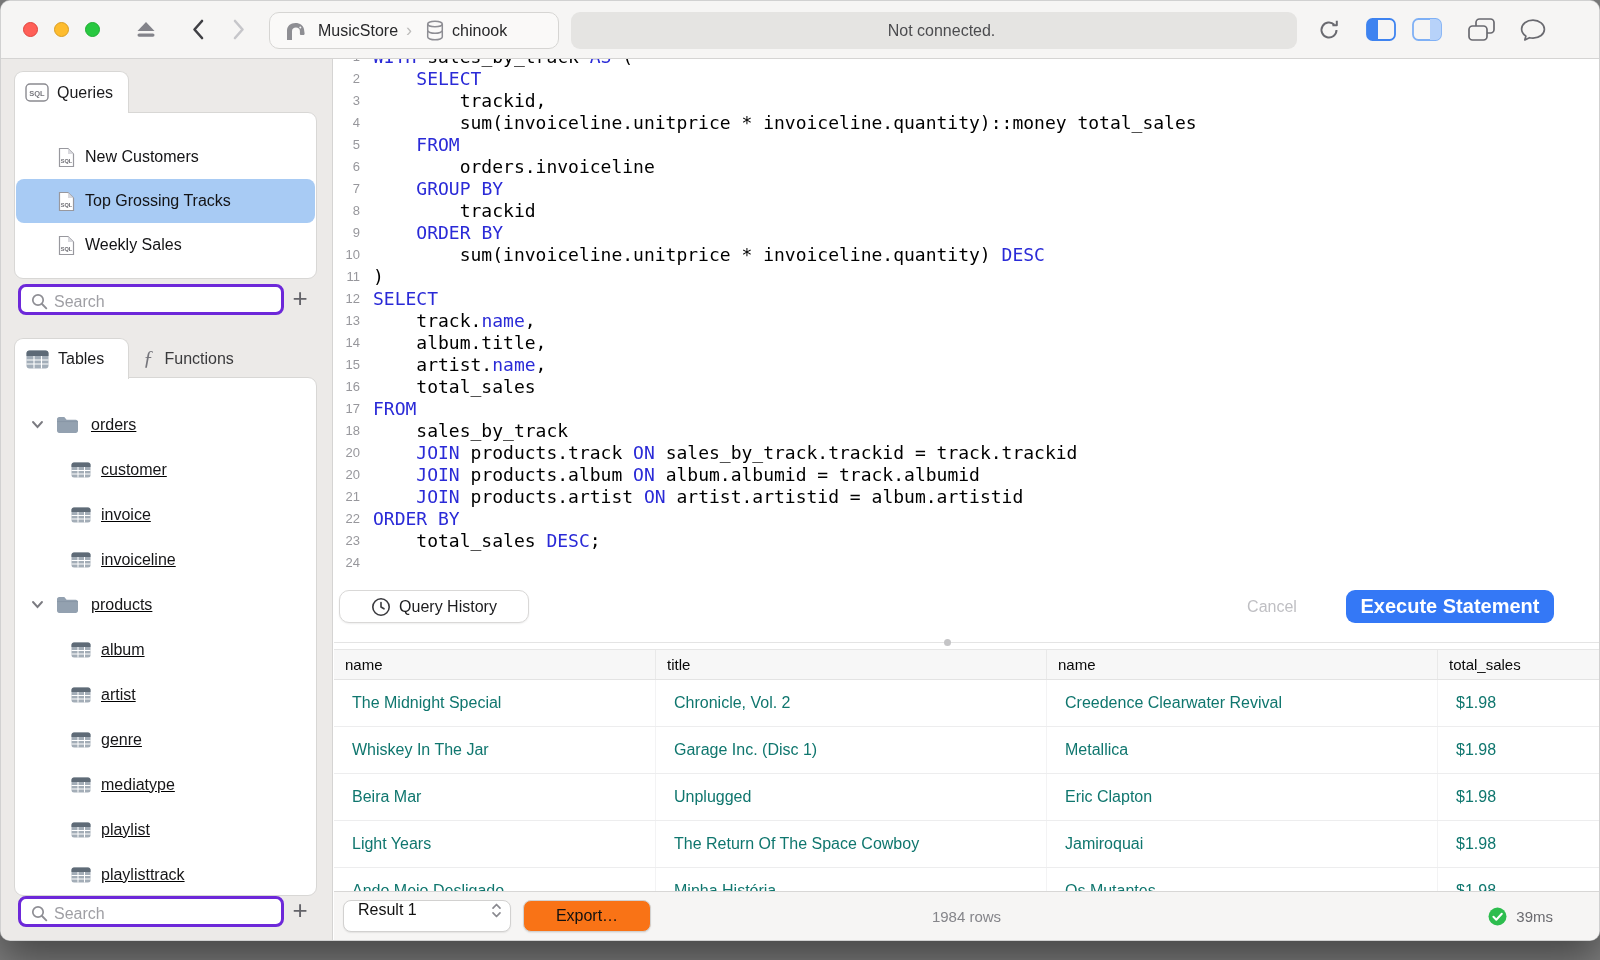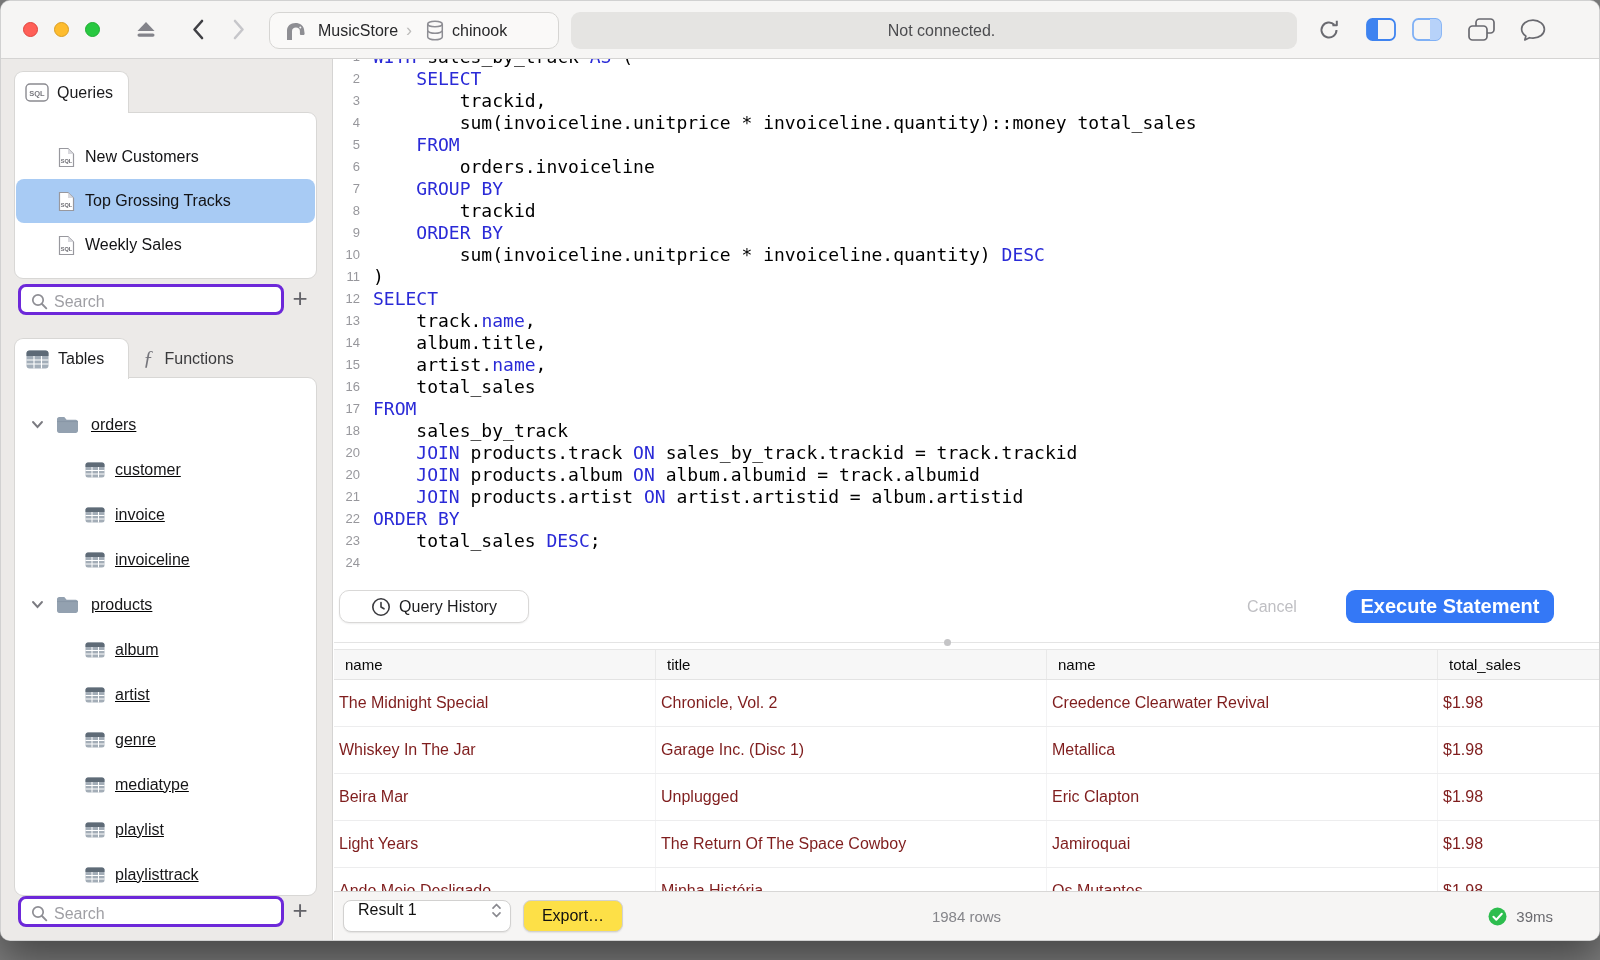--- a/index.html
+++ b/index.html
@@ -50,21 +50,21 @@
   .tab-tables { position:absolute; left:13px; top:279px; width:115px; height:41px; background:#fff;
                 border:1px solid #d8d7d5; border-bottom:none; border-radius:9px 9px 0 0; display:flex;
                 align-items:center; gap:9px; padding-left:11px; font-size:16px; color:#1b1b1d; z-index:2; }
   .tab-functions { position:absolute; left:132px; top:279px; width:150px; height:41px; display:flex;
                    align-items:center; gap:11px; padding-left:10px; font-size:16px; color:#3a3a3c; }
   .fn-glyph { font-size:21px; font-style:italic; color:#76767c; font-family:"Liberation Serif","DejaVu Serif",serif; }
   .tree-panel { position:absolute; left:13px; top:318px; width:303px; height:519px; background:#fff;
                 border:1px solid #d8d7d5; border-radius:0 9px 9px 9px; padding-top:24px; overflow:hidden; z-index:1;text-decoration:underline; }
   .tree-row { height:45px; display:flex; align-items:center; font-size:16px; color:#161618; }
   .tree-row.schema { padding-left:16px; gap:12px; }
-  .tree-row.tbl { padding-left:70px; gap:10px; }
+  .tree-row.tbl { padding-left:56px; gap:10px; }
   .tw, .t-icon { display:flex; }
 
   
   .main { position:absolute; top:58px; left:333px; right:0; bottom:0; background:#fff; }
   .code-area { position:absolute; top:0; left:0; right:0; height:522px; overflow:hidden; background:#fff; }
   .code-lines { margin-top:-13px; }
   .code-line { display:flex; height:22px; }
   .line-num { flex:none; width:26px; text-align:right; font-size:13px; line-height:22px; color:#97979c; }
   .line-code { white-space:pre; font-family:"DejaVu Sans Mono","Liberation Mono",monospace; font-size:18px;
                line-height:22px; padding-left:13px; color:#000; }
@@ -80,32 +80,32 @@
                  text-align:center; line-height:33px; font-size:20px; font-weight:600; color:#fff; }
 
   .splitter-line { position:absolute; top:583px; left:0; right:0; height:1px; background:#e4e4e4; }
   .splitter-dot { position:absolute; top:580px; left:610px; width:7px; height:7px; background:#c4c4c6; border-radius:50%; }
 
   .results { position:absolute; top:590px; left:0; right:0; bottom:49px; overflow:hidden; }
   .res-header { display:flex; height:31px; background:#f7f7f7; border-top:1px solid #e6e6e6; border-bottom:1px solid #e3e3e3; }
   .hcell { font-size:15px; line-height:29px; padding-left:11px; color:#0a0a0a; border-right:1px solid #e9e9e9;
            white-space:nowrap; overflow:hidden; }
   .res-row { display:flex; height:47px; border-bottom:1px solid #ededee; background:#fff; }
-  .rcell { font-size:16px; line-height:46px; padding-left:5px; color:#7f1d1d; border-right:1px solid #f3f3f4;
+  .rcell { font-size:16px; line-height:46px; padding-left:18px; color:#0f766e; border-right:1px solid #f3f3f4;
            white-space:nowrap; overflow:hidden; }
   .c0 { width:322px; } .c1 { width:391px; } .c2 { width:391px; } .c3 { flex:1; border-right:none; }
 
   .bottombar { position:absolute; left:0; right:0; bottom:0; height:49px; background:#f6f5f4; border-top:1px solid #d8d7d6; }
   .rowcount { position:absolute; left:0; right:0; top:0; height:49px; text-align:center; line-height:49px;
               color:#85858a; font-size:15px; }
   .result-select { position:absolute; left:9px; top:8px; width:168px; height:32px; background:#fff;
                    border:1px solid #d2d1d0; border-radius:8px; display:flex; align-items:center;
                    padding:0 8px 12px 14px; font-size:16px; color:#111; box-shadow:0 1px 1.5px rgba(0,0,0,.08); }
   .result-select .spacer { flex:1; }
-  .export-btn { position:absolute; left:189px; top:8px; width:100px; height:32px; background:#fde047;
+  .export-btn { position:absolute; left:189px; top:8px; width:128px; height:32px; background:#f97316;
                 border:1px solid #d2d1d0; border-radius:8px; text-align:center; line-height:30px; font-size:16px;
                 color:#111; box-shadow:0 1px 1.5px rgba(0,0,0,.08); }
   .perf { position:absolute; right:46px; top:0; height:49px; display:flex; align-items:center; gap:9px;
           color:#6b6b70; font-size:15px; }
 </style>
 </head>
 <body>
 
 <div class="window">
 

